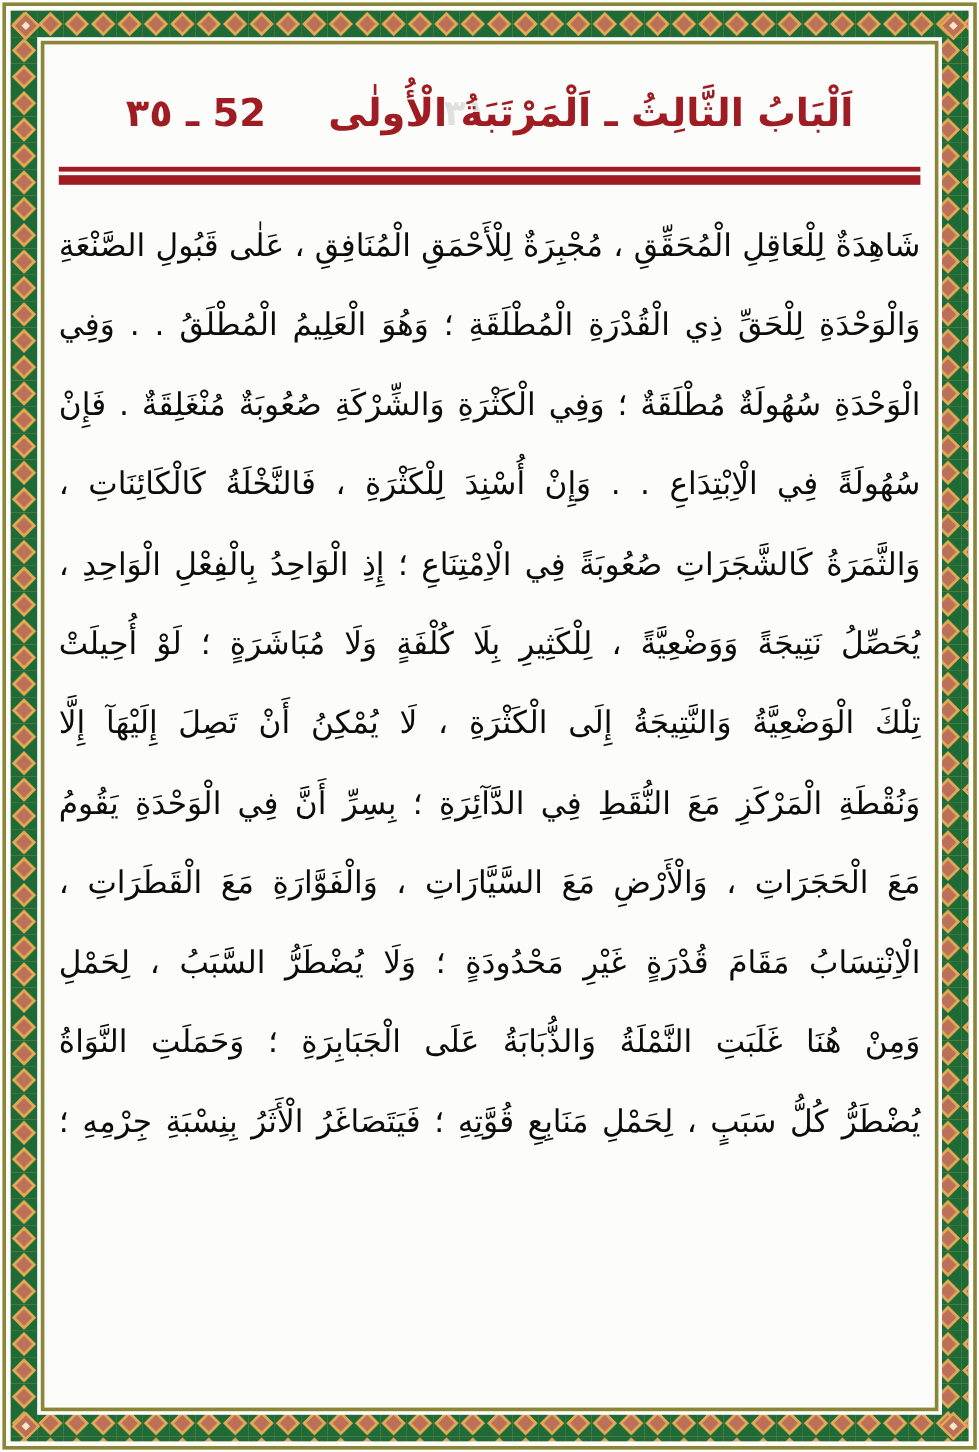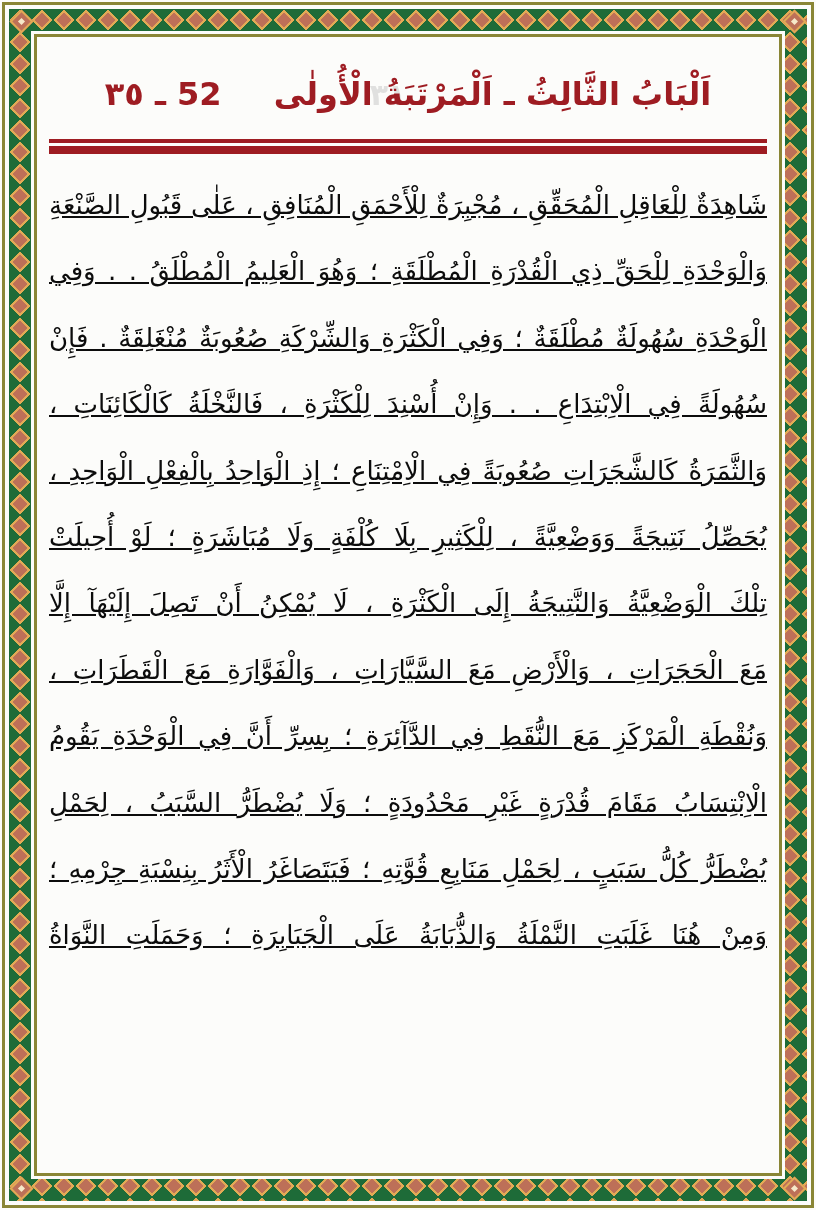--- a/index.html
+++ b/index.html
@@ -47,21 +47,21 @@
   }
   .rule{margin:10px 0 0 0;}
   .rule-thin{height:4px;background:#9e1c22;}
   .rule-gap{height:3px;}
   .rule-thick{height:8px;background:#9e1c22;}
   
   .body-text{margin-top:18px;color:#0c0c0c;}
   .line{
     direction:rtl;font-size:26px;height:66.4px;line-height:66.4px;
     text-align:justify;text-align-last:justify;text-justify:inter-word;
-    white-space:nowrap;overflow:visible;margin:0;text-decoration:underline;
+    white-space:nowrap;overflow:visible;margin:0;
   }
 </style>
 </head>
 <body>
 
 <div class="page">
 
   <div class="outer-line"></div>
   <div class="band"></div>
   <div class="band-inner"></div>
@@ -90,21 +90,21 @@
     </div>
 
     <div class="body-text">
       <p class="line">شَاهِدَةٌ لِلْعَاقِلِ الْمُحَقِّقِ ، مُجْبِرَةٌ لِلْأَحْمَقِ الْمُنَافِقِ ، عَلٰى قَبُولِ الصَّنْعَةِ</p>
       <p class="line">وَالْوَحْدَةِ لِلْحَقِّ ذِي الْقُدْرَةِ الْمُطْلَقَةِ ؛ وَهُوَ الْعَلِيمُ الْمُطْلَقُ . . وَفِي</p>
       <p class="line">الْوَحْدَةِ سُهُولَةٌ مُطْلَقَةٌ ؛ وَفِي الْكَثْرَةِ وَالشِّرْكَةِ صُعُوبَةٌ مُنْغَلِقَةٌ . فَإِنْ</p>
       <p class="line">سُهُولَةً فِي الْاِبْتِدَاعِ . . وَإِنْ أُسْنِدَ لِلْكَثْرَةِ ، فَالنَّخْلَةُ كَالْكَائِنَاتِ ،</p>
       <p class="line">وَالثَّمَرَةُ كَالشَّجَرَاتِ صُعُوبَةً فِي الْاِمْتِنَاعِ ؛ إِذِ الْوَاحِدُ بِالْفِعْلِ الْوَاحِدِ ،</p>
       <p class="line">يُحَصِّلُ نَتِيجَةً وَوَضْعِيَّةً ، لِلْكَثِيرِ بِلَا كُلْفَةٍ وَلَا مُبَاشَرَةٍ ؛ لَوْ أُحِيلَتْ</p>
       <p class="line">تِلْكَ الْوَضْعِيَّةُ وَالنَّتِيجَةُ إِلَى الْكَثْرَةِ ، لَا يُمْكِنُ أَنْ تَصِلَ إِلَيْهَآ إِلَّا</p>
+      <p class="line">وَنُقْطَةِ الْمَرْكَزِ مَعَ النُّقَطِ فِي الدَّآئِرَةِ ؛ بِسِرِّ أَنَّ فِي الْوَحْدَةِ يَقُومُ</p>
       <p class="line">مَعَ الْحَجَرَاتِ ، وَالْأَرْضِ مَعَ السَّيَّارَاتِ ، وَالْفَوَّارَةِ مَعَ الْقَطَرَاتِ ،</p>
-      <p class="line">وَنُقْطَةِ الْمَرْكَزِ مَعَ النُّقَطِ فِي الدَّآئِرَةِ ؛ بِسِرِّ أَنَّ فِي الْوَحْدَةِ يَقُومُ</p>
       <p class="line">الْاِنْتِسَابُ مَقَامَ قُدْرَةٍ غَيْرِ مَحْدُودَةٍ ؛ وَلَا يُضْطَرُّ السَّبَبُ ، لِحَمْلِ</p>
+      <p class="line">وَمِنْ هُنَا غَلَبَتِ النَّمْلَةُ وَالذُّبَابَةُ عَلَى الْجَبَابِرَةِ ؛ وَحَمَلَتِ النَّوَاةُ</p>
       <p class="line">يُضْطَرُّ كُلُّ سَبَبٍ ، لِحَمْلِ مَنَابِعِ قُوَّتِهِ ؛ فَيَتَصَاغَرُ الْأَثَرُ بِنِسْبَةِ جِرْمِهِ ؛</p>
-      <p class="line">وَمِنْ هُنَا غَلَبَتِ النَّمْلَةُ وَالذُّبَابَةُ عَلَى الْجَبَابِرَةِ ؛ وَحَمَلَتِ النَّوَاةُ</p>
     </div>
 
   </div>
 </div>
 
 </body></html>

